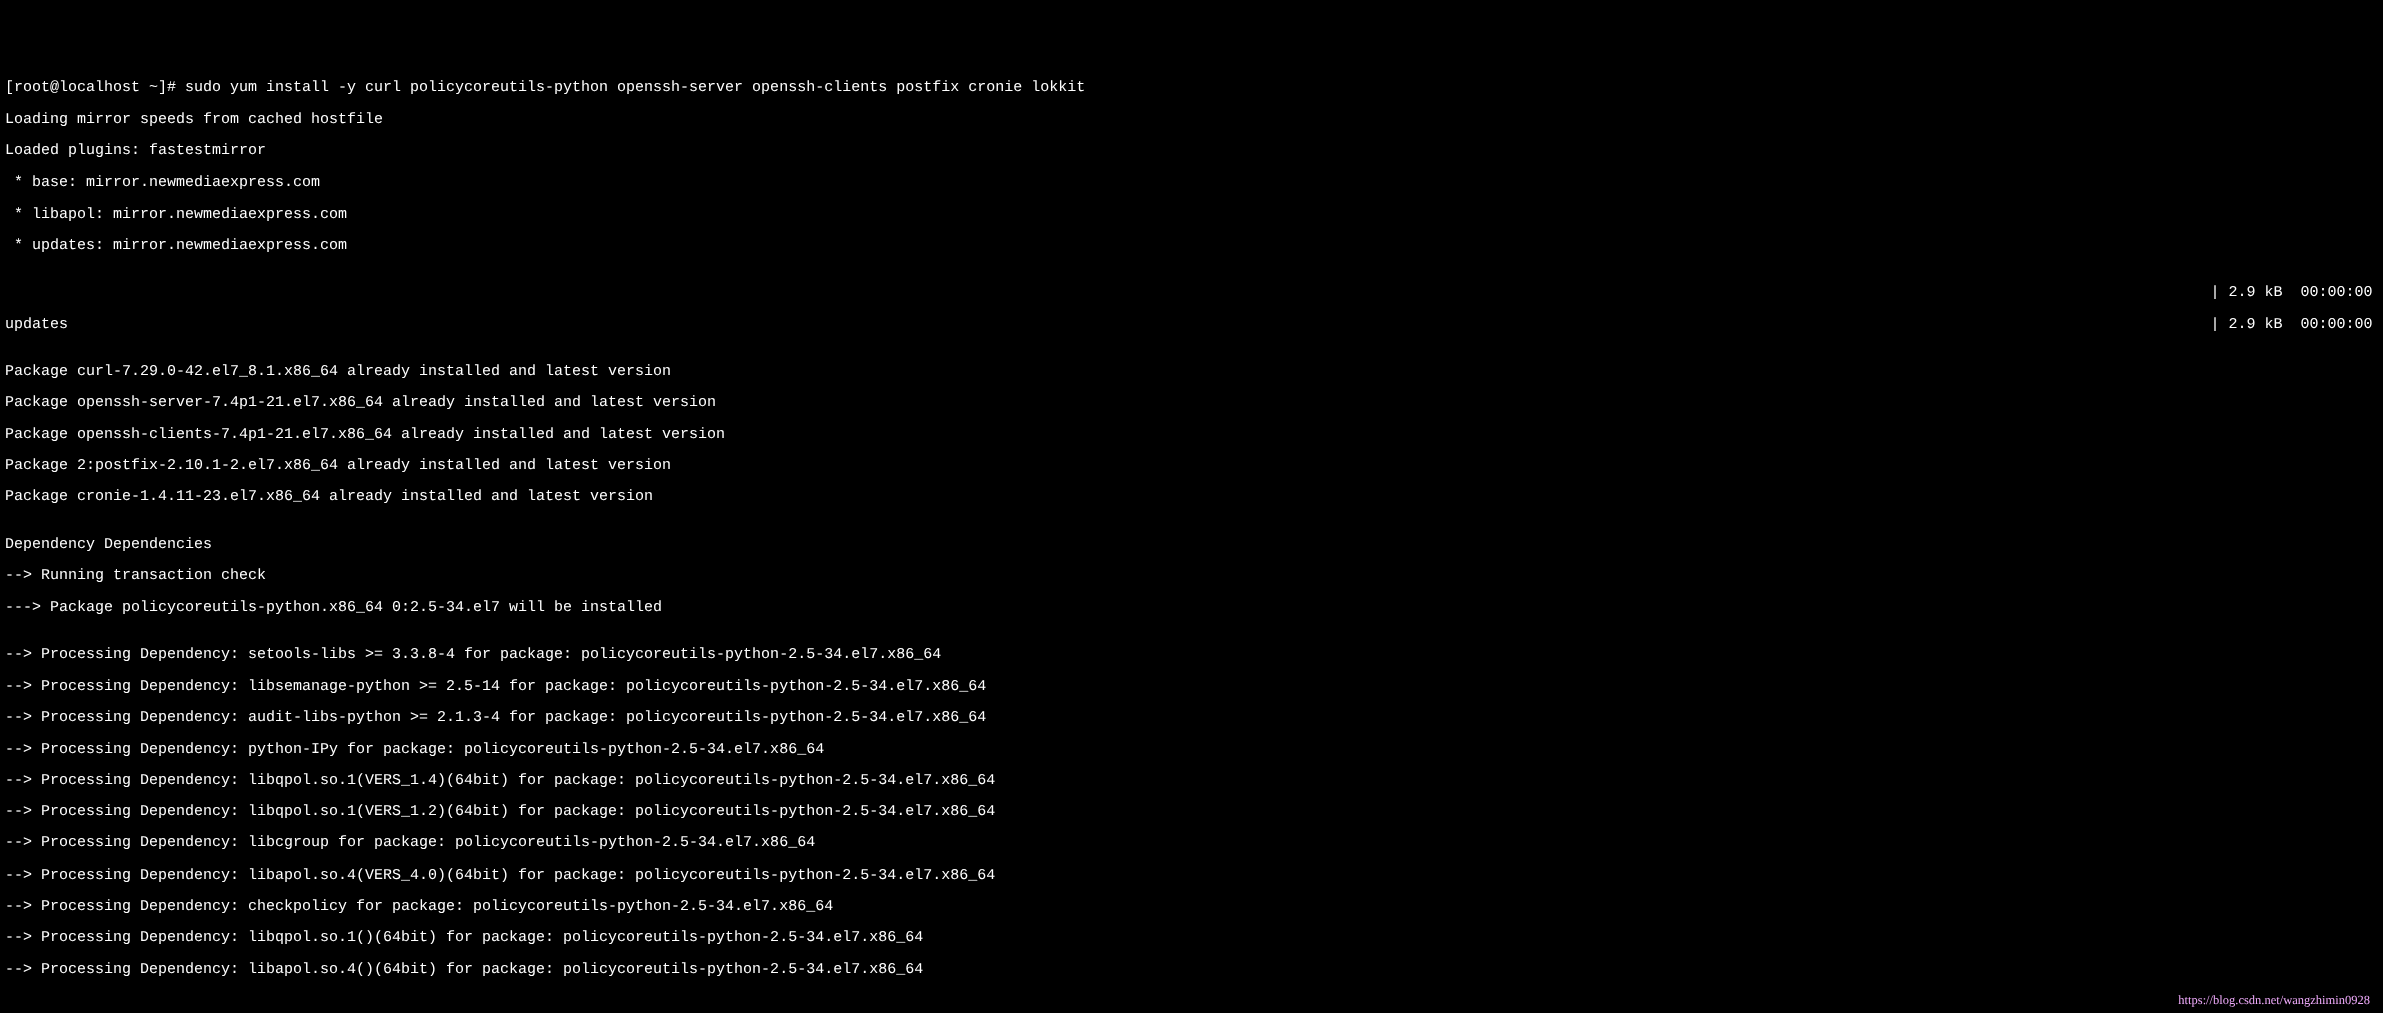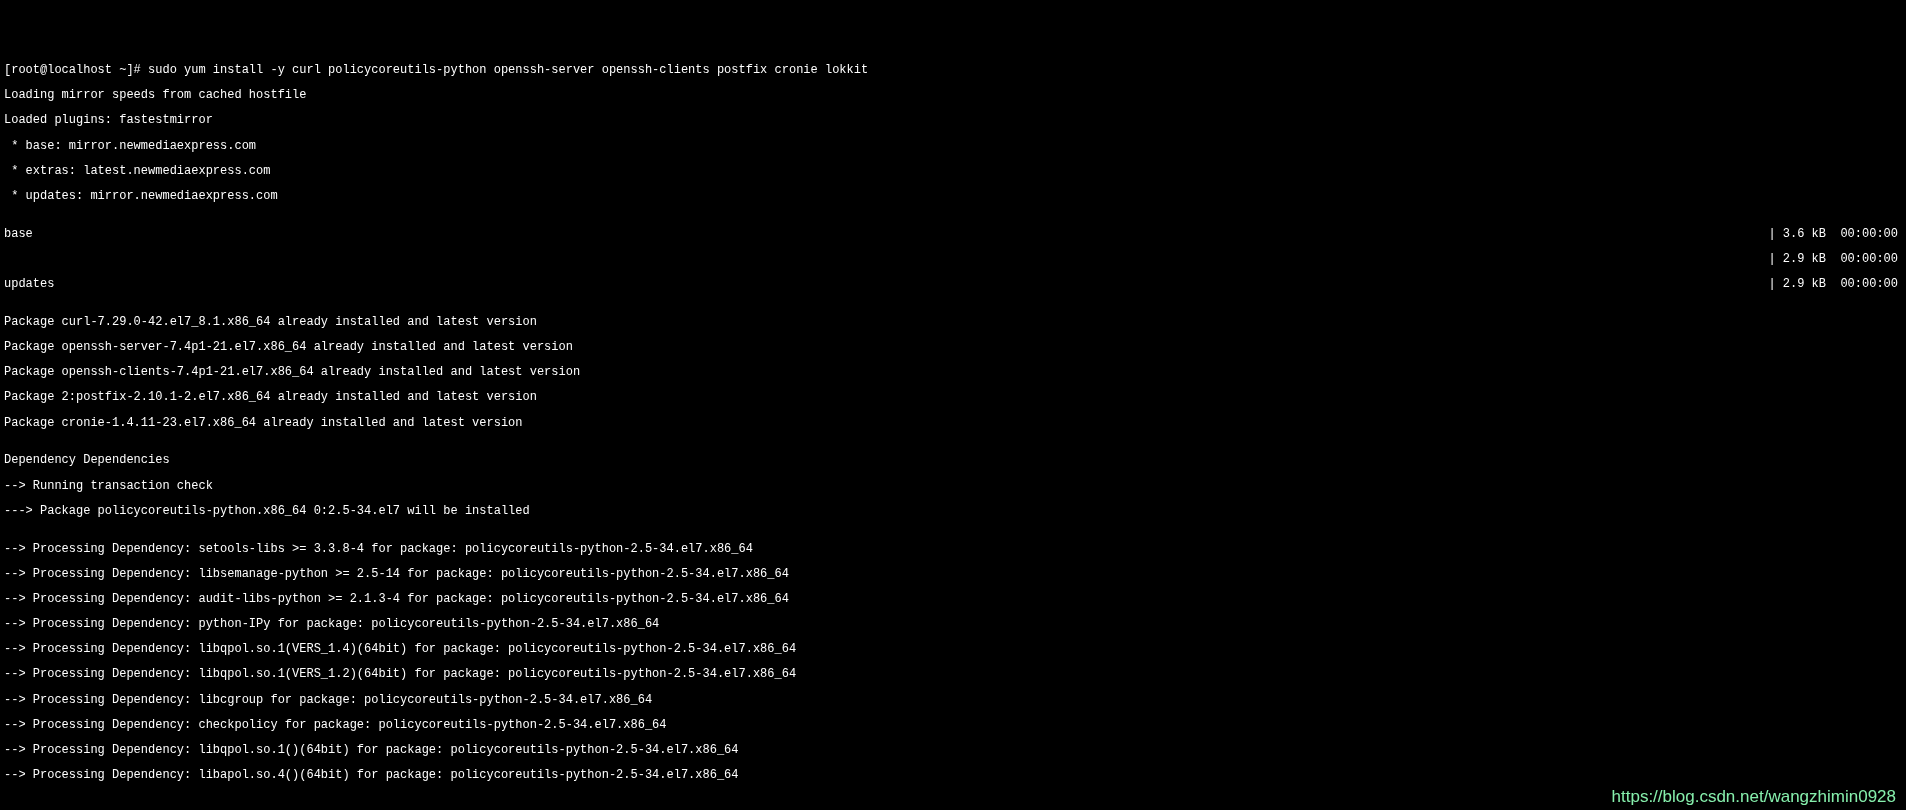--- a/index.html
+++ b/index.html
@@ -13,63 +13,63 @@
       overflow-x: auto;
       width: 1906px;
       height: 810px;
       padding: 1px 4px;
     }
     .line { display: block; }
     .watermark {
       position: fixed;
       right: 10px;
       bottom: 4px;
-      color: #86efac;
-      font-size: 17px;
-      font-family: Liberation Sans, sans-serif;
+      color: #f0abfc;
+      font-size: 10px;
+      font-family: Liberation Serif, serif;
       white-space: nowrap;
     }
     .reporow { display:flex; }
     .reponame { flex: 0 0 1426px; }
     .repometa { flex: 1 1 auto; text-align:right; padding-right:4px;}
   </style>
 </head>
 <body>
 
 
 
 <div>
 <span class="line">[root@localhost ~]# sudo yum install -y curl policycoreutils-python openssh-server openssh-clients postfix cronie lokkit</span>
 <span class="line">Loading mirror speeds from cached hostfile</span>
 <span class="line">Loaded plugins: fastestmirror</span>
 <span class="line"> * base: mirror.newmediaexpress.com</span>
-<span class="line"> * extras: latest.newmediaexpress.com</span>
+<span class="line"> * libapol: mirror.newmediaexpress.com</span>
 <span class="line"> * updates: mirror.newmediaexpress.com</span>
 
-<div class="reporow"><span class="reponame">base</span><span class="repometa">| 3.6 kB  00:00:00</span></div>
 <div class="reporow"><span class="repometa">| 2.9 kB  00:00:00</span></div>
 <div class="reporow"><span class="reponame">updates</span><span class="repometa">| 2.9 kB  00:00:00</span></div>
 
 <span class="line">Package curl-7.29.0-42.el7_8.1.x86_64 already installed and latest version</span>
 <span class="line">Package openssh-server-7.4p1-21.el7.x86_64 already installed and latest version</span>
 <span class="line">Package openssh-clients-7.4p1-21.el7.x86_64 already installed and latest version</span>
 <span class="line">Package 2:postfix-2.10.1-2.el7.x86_64 already installed and latest version</span>
 <span class="line">Package cronie-1.4.11-23.el7.x86_64 already installed and latest version</span>
 
 <span class="line">Dependency Dependencies</span>
 <span class="line">--&gt; Running transaction check</span>
 <span class="line">---&gt; Package policycoreutils-python.x86_64 0:2.5-34.el7 will be installed</span>
 
 <span class="line">--&gt; Processing Dependency: setools-libs &gt;= 3.3.8-4 for package: policycoreutils-python-2.5-34.el7.x86_64</span>
 <span class="line">--&gt; Processing Dependency: libsemanage-python &gt;= 2.5-14 for package: policycoreutils-python-2.5-34.el7.x86_64</span>
 <span class="line">--&gt; Processing Dependency: audit-libs-python &gt;= 2.1.3-4 for package: policycoreutils-python-2.5-34.el7.x86_64</span>
 <span class="line">--&gt; Processing Dependency: python-IPy for package: policycoreutils-python-2.5-34.el7.x86_64</span>
 <span class="line">--&gt; Processing Dependency: libqpol.so.1(VERS_1.4)(64bit) for package: policycoreutils-python-2.5-34.el7.x86_64</span>
 <span class="line">--&gt; Processing Dependency: libqpol.so.1(VERS_1.2)(64bit) for package: policycoreutils-python-2.5-34.el7.x86_64</span>
 <span class="line">--&gt; Processing Dependency: libcgroup for package: policycoreutils-python-2.5-34.el7.x86_64</span>
+<span class="line">--&gt; Processing Dependency: libapol.so.4(VERS_4.0)(64bit) for package: policycoreutils-python-2.5-34.el7.x86_64</span>
 <span class="line">--&gt; Processing Dependency: checkpolicy for package: policycoreutils-python-2.5-34.el7.x86_64</span>
 <span class="line">--&gt; Processing Dependency: libqpol.so.1()(64bit) for package: policycoreutils-python-2.5-34.el7.x86_64</span>
 <span class="line">--&gt; Processing Dependency: libapol.so.4()(64bit) for package: policycoreutils-python-2.5-34.el7.x86_64</span>
 
 
 
 
 
 
 

